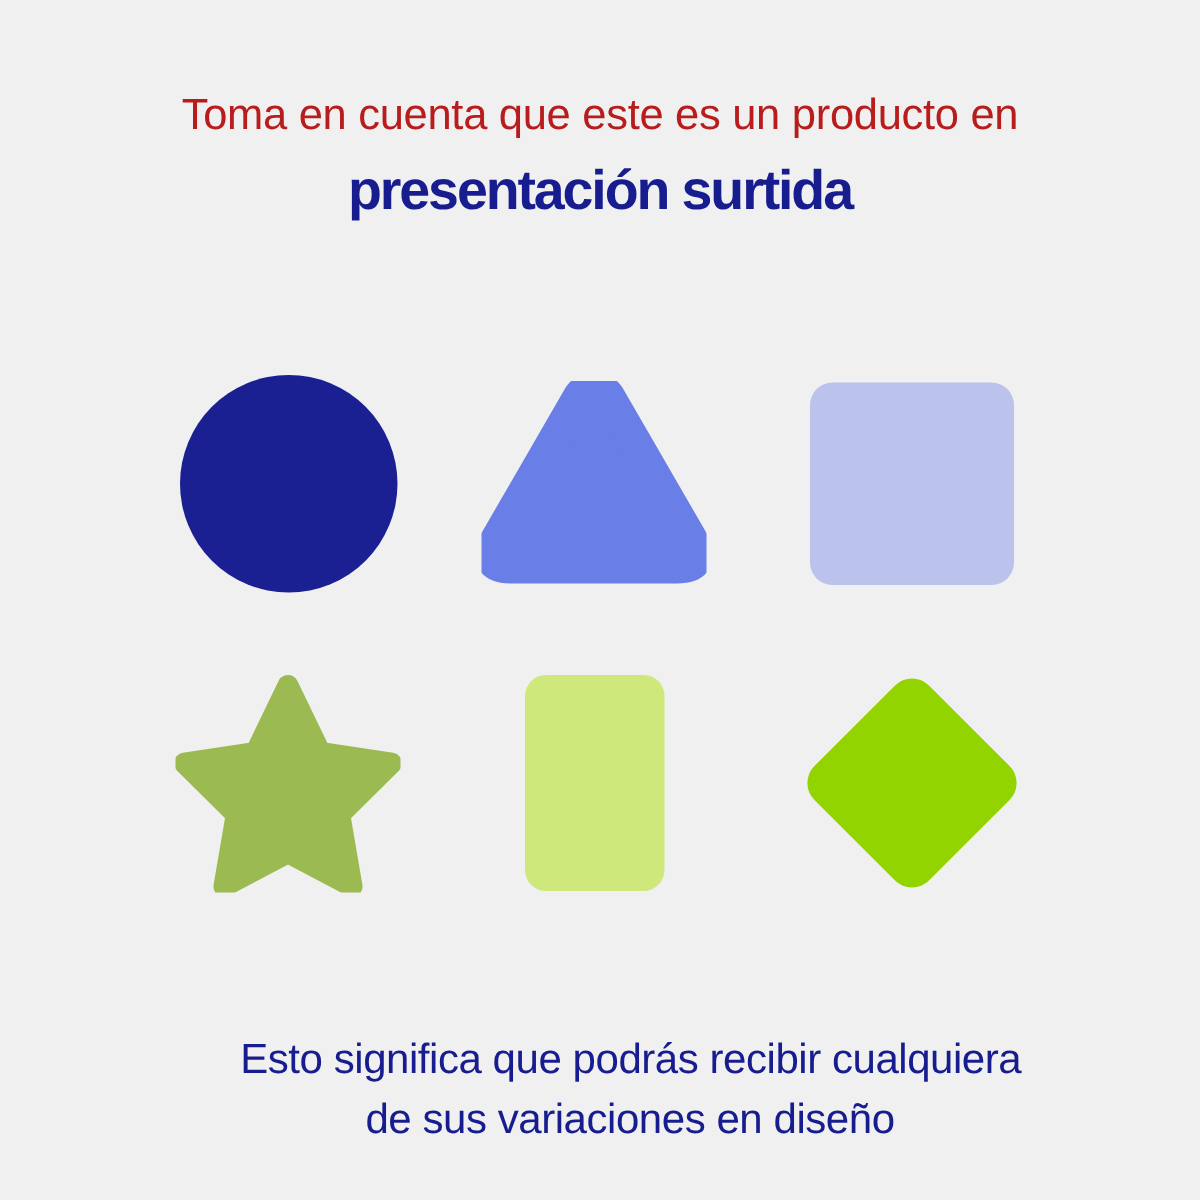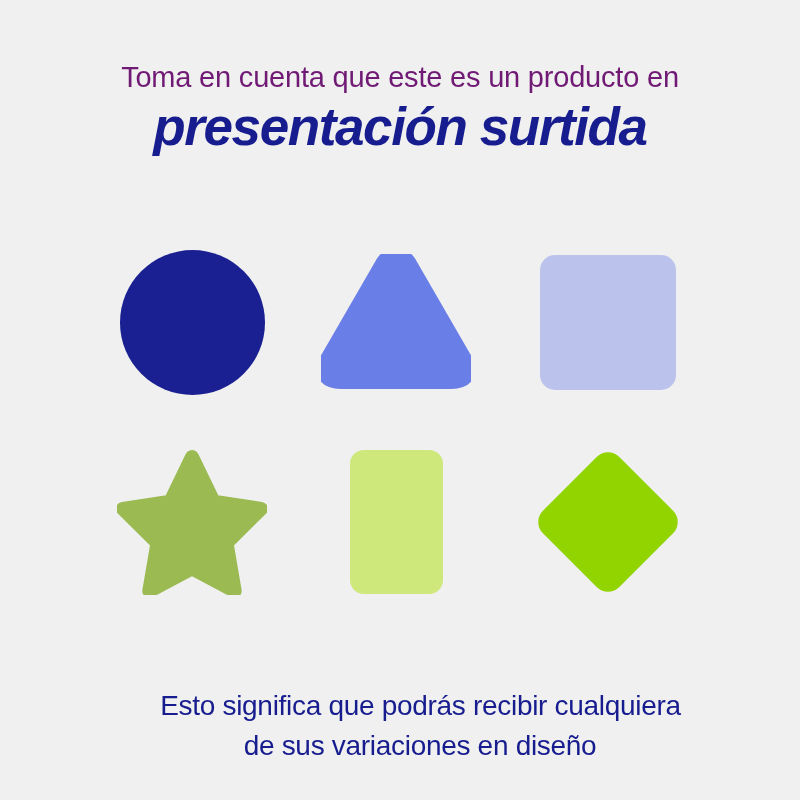--- a/index.html
+++ b/index.html
@@ -36,26 +36,25 @@
     color: #171c8f;
     font-size: 29px;
     font-weight: 400;
     letter-spacing: -0.2px;
     line-height: 38px;
     white-space: nowrap;
   }
   .headline-line2 {
     display: block;
     color: #171c8f;
-    font-size: 53px;
+    font-size: 37px;
     font-weight: 700;
     letter-spacing: -1.4px;
     line-height: 62px;
     white-space: nowrap;
-    font-style: italic;
   }
 
   
   .shapes-grid {
     position: absolute;
     left: 0;
     top: 225px;
     width: 800px;
     height: 390px;
   }
@@ -126,21 +125,21 @@
     line-height: 40px;
     white-space: nowrap;
   }
 </style>
 </head>
 <body style="background: rgb(239, 240, 239);">
 
 <div id="poster" style="background: rgb(239, 240, 239);">
 
   <div class="headline-block">
-    <span class="headline-line1" style="color: #701a75;">Toma en cuenta que este es un producto en</span>
+    <span class="headline-line1" style="color: #b91c1c;">Toma en cuenta que este es un producto en</span>
     <span class="headline-line2" style="color: rgb(23, 28, 143);">presentación surtida</span>
   </div>
 
   <div class="shapes-grid">
 
     <div class="shape-cell row-top col-1">
       <div class="shape-circle" style="background: rgb(26, 32, 145);"></div>
     </div>
 
     <div class="shape-cell row-top col-2">

